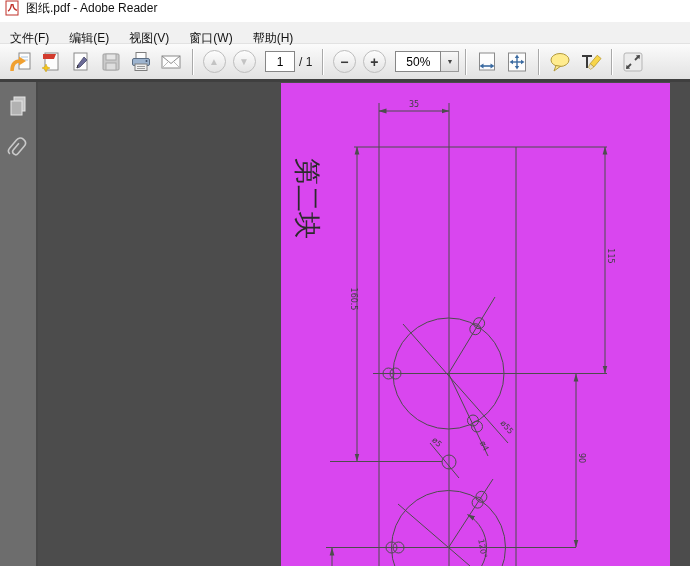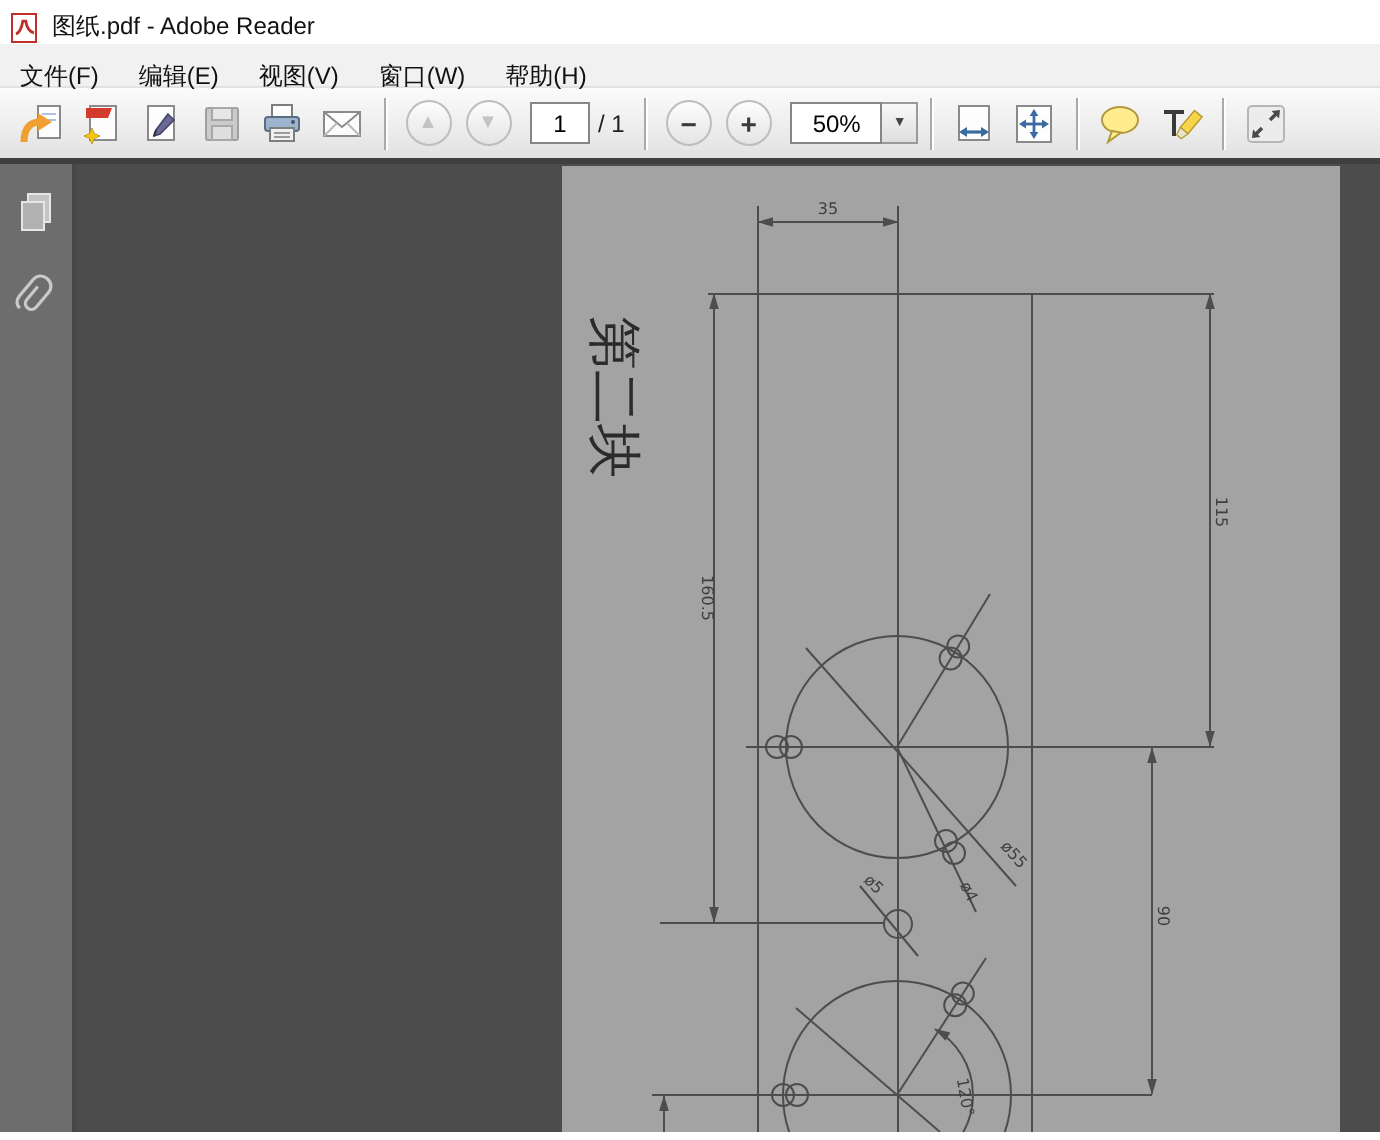--- a/index.html
+++ b/index.html
@@ -1,20 +1,20 @@
 <!DOCTYPE html>
 <html><head>
 <meta charset="utf-8">
 <style>
   * { margin:0; padding:0; box-sizing:border-box; }
   html,body { width:690px; height:570px; overflow:hidden;
     font-family:"Liberation Sans","DejaVu Sans",sans-serif; background:#fff; }
 
   
-  .titlebar { height:22px; background:#ffffff; display:flex; align-items:flex-end;
+  .titlebar { height:22px; background:#ffffff; display:flex; align-items:flex-start;
     padding-left:4px; font-size:12px; color:#111; }
   .titlebar .app-icon { width:16px; height:16px; margin-right:6px; }
 
   
   .menubar { height:22px; background:#f1f1f1; display:flex; align-items:center;
     font-size:12px; color:#111; border-bottom:1px solid #e2e2e2; }
   .menu-item { padding:2px 10px 3px 10px; cursor:default;margin-top:12px; }
 
   
   .toolbar { height:38px; background:linear-gradient(#fbfbfb,#e2e2e2);
@@ -37,21 +37,21 @@
     background:linear-gradient(#f8f8f8,#dedede); font-size:7px; color:#444;
     display:flex; align-items:center; justify-content:center; }
 
   
   .main { display:flex; height:484px; }
   .navpane { width:38px; background:#6d6d6d; border-right:2px solid #474747;
     display:flex; flex-direction:column; align-items:center; padding-top:8px; }
   .nav-btn { width:30px; height:34px; display:flex; align-items:center; justify-content:center;
     border-radius:3px; margin-bottom:8px; }
   .canvas { flex:1; background:#4c4c4c; position:relative; overflow:hidden; }
-  .page { position:absolute; left:243px; top:1px; width:389px; height:483px; background:#a3a3a3; }
+  .page { position:absolute; left:243px; top:1px; width:389px; height:483px; background:#d946ef; }
   .page svg { position:absolute; left:0; top:0; }
 
   .drw-line { stroke:#4d4d4d; stroke-width:1; fill:none; }
   .drw-text { fill:#3f3f3f; font-size:8px; font-family:"DejaVu Sans","Liberation Sans",sans-serif; }
   .part-label { fill:#2b2b2b; font-size:27px; font-family:"DejaVu Sans","Liberation Sans",sans-serif; }
 </style>
 </head>
 <body>
 
 <div class="titlebar">

